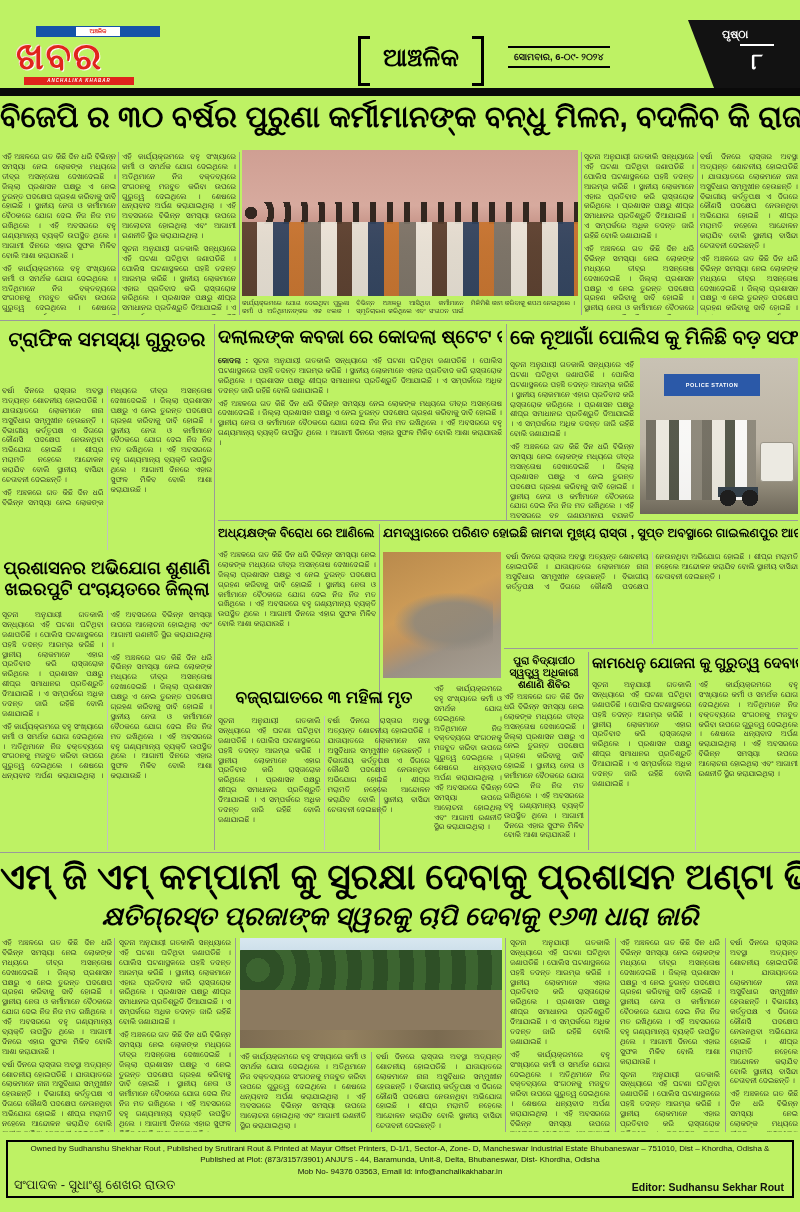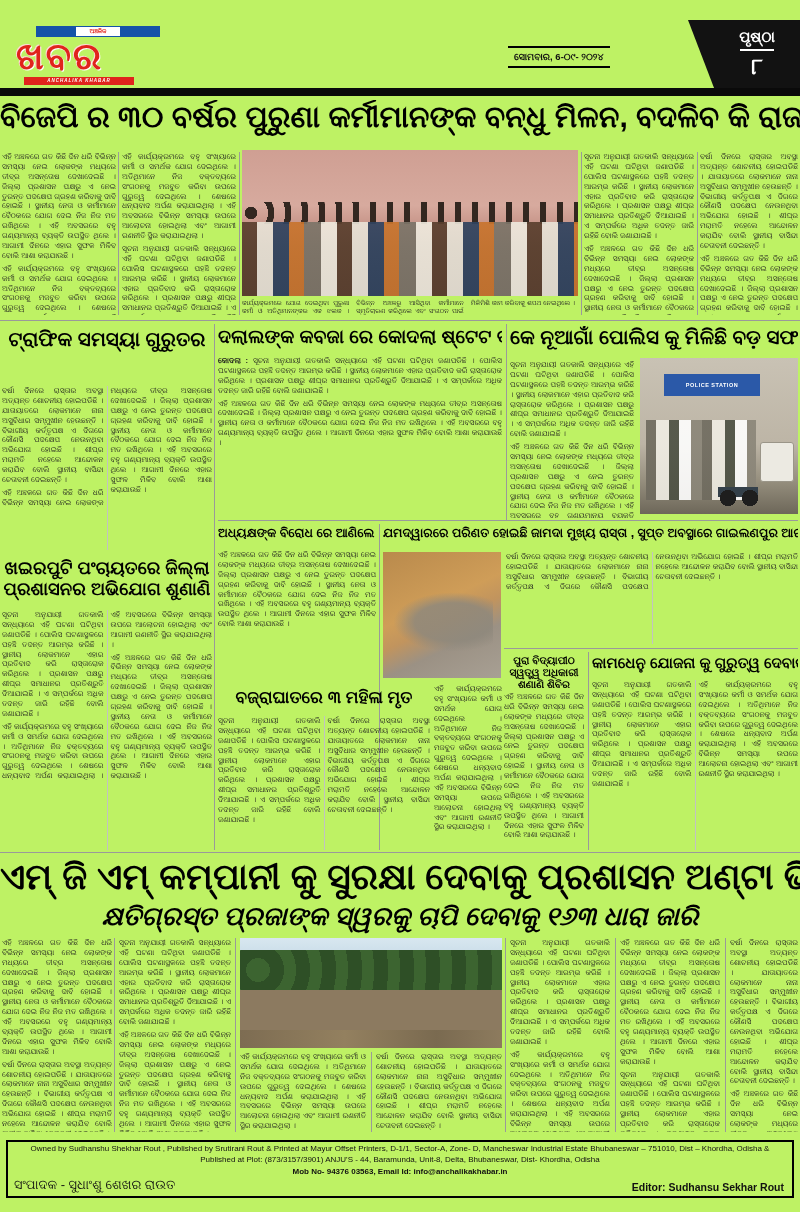--- a/index.html
+++ b/index.html
@@ -21,45 +21,50 @@
   .logo-bluebar{background:#1553a8;}
   .logo-white-tag{background:#ffffff;color:#e0241c;font-size:6px;font-weight:bold;text-align:center;line-height:9px;overflow:hidden;}
   .logo-title{color:#e0241c;font-weight:900;font-size:37px;line-height:1;text-shadow:1px 1px 0 #ffffff,-1px -1px 0 #ffd9d6;letter-spacing:2px;overflow:hidden;white-space:nowrap;}
   .logo-strip{background:#e0241c;color:#ffffff;font-size:4.5px;font-weight:bold;font-style:italic;text-align:center;line-height:8px;letter-spacing:1px;overflow:hidden;white-space:nowrap;}
   .edition{font-size:25px;font-weight:bold;color:#000;white-space:nowrap;overflow:hidden;}
   .bracket{position:absolute;top:0;width:9px;height:100%;}
   .bracket.l{border:3px solid #000;border-right:none;}
   .bracket.r{border:3px solid #000;border-left:none;}
   .dateline{font-size:9.5px;font-weight:bold;border-top:2px solid #000;border-bottom:2px solid #000;padding:3px 6px;white-space:nowrap;overflow:hidden;}
   .pagebox{background:#121212;color:#ffffff;clip-path:polygon(0 0,100% 0,100% 100%,26% 100%);}
-  .pagebox .plabel{font-size:15px;font-weight:bold;text-align:center;}
+  .pagebox .plabel{font-size:11px;font-weight:bold;text-align:left;}
   .pagebox .pnum{font-size:22px;font-weight:bold;text-align:center;}
   .pagebox .pline{height:2px;background:#ffffff;margin:3px auto;width:34px;}
   .blackbar{background:#0a0a0a;}
   .caption{font-size:6.5px;line-height:1.3;text-align:justify;color:#222;overflow:hidden;}
   .footerbox{border:2px solid #000;font-size:8px;color:#111;}
   .footerbox .fline{text-align:center;line-height:1.35;padding:2px 8px 0 8px;}
-  .footerbox .fcontact{text-align:center;font-weight:bold;padding-top:1px;}
+  .footerbox .fcontact{text-align:center;font-weight:normal;padding-top:1px;}
   .footerbox .fed-od{position:absolute;left:6px;bottom:3px;font-size:13px;}
   .footerbox .fed-en{position:absolute;right:8px;bottom:3px;font-size:10.5px;font-weight:bold;}
 </style>
 </head>
 <body>
 
 <div class="page">
 
   <div class="abs" style="left:0;top:0;width:800px;height:96px;">
 
     <div class="abs" style="left:14px;top:26px;width:168px;height:62px;">
       <div class="abs logo-bluebar" style="left:22px;top:0;width:124px;height:11px;"></div>
       <div class="abs logo-white-tag" style="left:62px;top:1px;width:44px;height:9px;">ଅଞ୍ଚଳିକ</div>
       <div class="abs logo-title" style="left:2px;top:12px;width:166px;height:42px;">ଖବର</div>
       <div class="abs logo-strip" style="left:10px;top:51px;width:110px;height:8px;">ANCHALIKA KHABAR</div>
     </div>
 
+    <div class="abs" style="left:358px;top:36px;width:126px;height:44px;">
+      <div class="bracket l" style="left:0;"></div>
+      <div class="bracket r" style="right:0;"></div>
+      <div class="abs edition" style="left:13px;top:7px;width:100px;height:32px;text-align:center;">ଆଞ୍ଚଳିକ</div>
+    </div>
 
     <div class="abs dateline" style="left:508px;top:46px;">ସୋମବାର, 6-୦୯- ୨୦୨୪</div>
 
     <div class="abs pagebox" style="left:688px;top:20px;width:112px;height:76px;">
       <div class="abs" style="left:34px;top:8px;width:70px;">
         <div class="plabel">ପୃଷ୍ଠା</div>
         <div class="pline"></div>
         <div class="pnum">୮</div>
       </div>
     </div>
@@ -110,22 +115,22 @@
 
   <div class="abs hl" style="left:2px;top:328px;width:210px;height:54px;font-size:20px;">
     <div>ଟ୍ରାଫିକ ସମସ୍ୟା ଗୁରୁତର</div>
   </div>
   <div class="abs bodytxt cols2" style="left:2px;top:386px;width:210px;height:164px;">
     <p>ବର୍ଷା ଦିନରେ ରାସ୍ତାର ଅବସ୍ଥା ଅତ୍ୟନ୍ତ ଶୋଚନୀୟ ହୋଇପଡିଛି । ଯାତାୟାତରେ ଲୋକମାନେ ନାନା ଅସୁବିଧାର ସମ୍ମୁଖୀନ ହେଉଛନ୍ତି । ବିଭାଗୀୟ କର୍ତ୍ତୃପକ୍ଷ ଏ ଦିଗରେ କୌଣସି ପଦକ୍ଷେପ ନେଉନଥିବା ଅଭିଯୋଗ ହୋଇଛି । ଶୀଘ୍ର ମରାମତି ନହେଲେ ଆନ୍ଦୋଳନ କରାଯିବ ବୋଲି ସ୍ଥାନୀୟ ବାସିନ୍ଦା ଚେତାବନୀ ଦେଇଛନ୍ତି ।</p>
     <p>ଏହି ଅଞ୍ଚଳରେ ଗତ କିଛି ଦିନ ଧରି ବିଭିନ୍ନ ସମସ୍ୟା ନେଇ ଲୋକଙ୍କ ମଧ୍ୟରେ ତୀବ୍ର ଅସନ୍ତୋଷ ଦେଖାଦେଇଛି । ଜିଲ୍ଲା ପ୍ରଶାସନ ପକ୍ଷରୁ ଏ ନେଇ ତୁରନ୍ତ ପଦକ୍ଷେପ ଗ୍ରହଣ କରିବାକୁ ଦାବି ହୋଇଛି । ସ୍ଥାନୀୟ ନେତା ଓ କର୍ମୀମାନେ ବୈଠକରେ ଯୋଗ ଦେଇ ନିଜ ନିଜ ମତ ରଖିଥିଲେ । ଏହି ଅବସରରେ ବହୁ ଗଣ୍ୟମାନ୍ୟ ବ୍ୟକ୍ତି ଉପସ୍ଥିତ ଥିଲେ । ଆଗାମୀ ଦିନରେ ଏହାର ସୁଫଳ ମିଳିବ ବୋଲି ଆଶା କରାଯାଉଛି ।</p>
   </div>
 
   <div class="abs hl" style="left:2px;top:558px;width:210px;height:48px;font-size:18px;">
+    <div>ପ୍ରଶାସନର ଅଭିଯୋଗ ଶୁଣାଣି</div>
     <div>ଖଇରପୁଟି ପଂଚାୟତରେ ଜିଲ୍ଲା</div>
-    <div>ପ୍ରଶାସନର ଅଭିଯୋଗ ଶୁଣାଣି</div>
   </div>
   <div class="abs bodytxt cols2" style="left:2px;top:610px;width:210px;height:240px;">
     <p>ସୂଚନା ଅନୁଯାୟୀ ଗତକାଲି ସନ୍ଧ୍ୟାରେ ଏହି ଘଟଣା ଘଟିଥିବା ଜଣାପଡିଛି । ପୋଲିସ ଘଟଣାସ୍ଥଳରେ ପହଞ୍ଚି ତଦନ୍ତ ଆରମ୍ଭ କରିଛି । ସ୍ଥାନୀୟ ଲୋକମାନେ ଏହାର ପ୍ରତିବାଦ କରି ରାସ୍ତାରୋକ କରିଥିଲେ । ପ୍ରଶାସନ ପକ୍ଷରୁ ଶୀଘ୍ର ସମାଧାନର ପ୍ରତିଶ୍ରୁତି ଦିଆଯାଇଛି । ଏ ସମ୍ପର୍କରେ ଅଧିକ ତଦନ୍ତ ଜାରି ରହିଛି ବୋଲି ଜଣାଯାଇଛି ।</p>
     <p>ଏହି କାର୍ଯ୍ୟକ୍ରମରେ ବହୁ ସଂଖ୍ୟାରେ କର୍ମୀ ଓ ସମର୍ଥକ ଯୋଗ ଦେଇଥିଲେ । ଅତିଥିମାନେ ନିଜ ବକ୍ତବ୍ୟରେ ସଂଗଠନକୁ ମଜବୁତ କରିବା ଉପରେ ଗୁରୁତ୍ୱ ଦେଇଥିଲେ । ଶେଷରେ ଧନ୍ୟବାଦ ଅର୍ପଣ କରାଯାଇଥିଲା । ଏହି ଅବସରରେ ବିଭିନ୍ନ ସମସ୍ୟା ଉପରେ ଆଲୋଚନା ହୋଇଥିଲା ଏବଂ ଆଗାମୀ ରଣନୀତି ସ୍ଥିର କରାଯାଇଥିଲା ।</p>
     <p>ଏହି ଅଞ୍ଚଳରେ ଗତ କିଛି ଦିନ ଧରି ବିଭିନ୍ନ ସମସ୍ୟା ନେଇ ଲୋକଙ୍କ ମଧ୍ୟରେ ତୀବ୍ର ଅସନ୍ତୋଷ ଦେଖାଦେଇଛି । ଜିଲ୍ଲା ପ୍ରଶାସନ ପକ୍ଷରୁ ଏ ନେଇ ତୁରନ୍ତ ପଦକ୍ଷେପ ଗ୍ରହଣ କରିବାକୁ ଦାବି ହୋଇଛି । ସ୍ଥାନୀୟ ନେତା ଓ କର୍ମୀମାନେ ବୈଠକରେ ଯୋଗ ଦେଇ ନିଜ ନିଜ ମତ ରଖିଥିଲେ । ଏହି ଅବସରରେ ବହୁ ଗଣ୍ୟମାନ୍ୟ ବ୍ୟକ୍ତି ଉପସ୍ଥିତ ଥିଲେ । ଆଗାମୀ ଦିନରେ ଏହାର ସୁଫଳ ମିଳିବ ବୋଲି ଆଶା କରାଯାଉଛି ।</p>
   </div>
 
   <div class="abs hl" style="left:218px;top:326px;width:284px;height:26px;font-size:19px;white-space:nowrap;">ଦଲାଲଙ୍କ କବଜା ରେ କୋଦଲା ଷ୍ଟେଟ ବ୍ୟାଙ୍କ</div>
   <div class="abs bodytxt" style="left:218px;top:356px;width:284px;height:160px;">
     <p><span class="dl">କୋଦଲା :</span> <span>ସୂଚନା ଅନୁଯାୟୀ ଗତକାଲି ସନ୍ଧ୍ୟାରେ ଏହି ଘଟଣା ଘଟିଥିବା ଜଣାପଡିଛି । ପୋଲିସ ଘଟଣାସ୍ଥଳରେ ପହଞ୍ଚି ତଦନ୍ତ ଆରମ୍ଭ କରିଛି । ସ୍ଥାନୀୟ ଲୋକମାନେ ଏହାର ପ୍ରତିବାଦ କରି ରାସ୍ତାରୋକ କରିଥିଲେ । ପ୍ରଶାସନ ପକ୍ଷରୁ ଶୀଘ୍ର ସମାଧାନର ପ୍ରତିଶ୍ରୁତି ଦିଆଯାଇଛି । ଏ ସମ୍ପର୍କରେ ଅଧିକ ତଦନ୍ତ ଜାରି ରହିଛି ବୋଲି ଜଣାଯାଇଛି ।</span></p>

